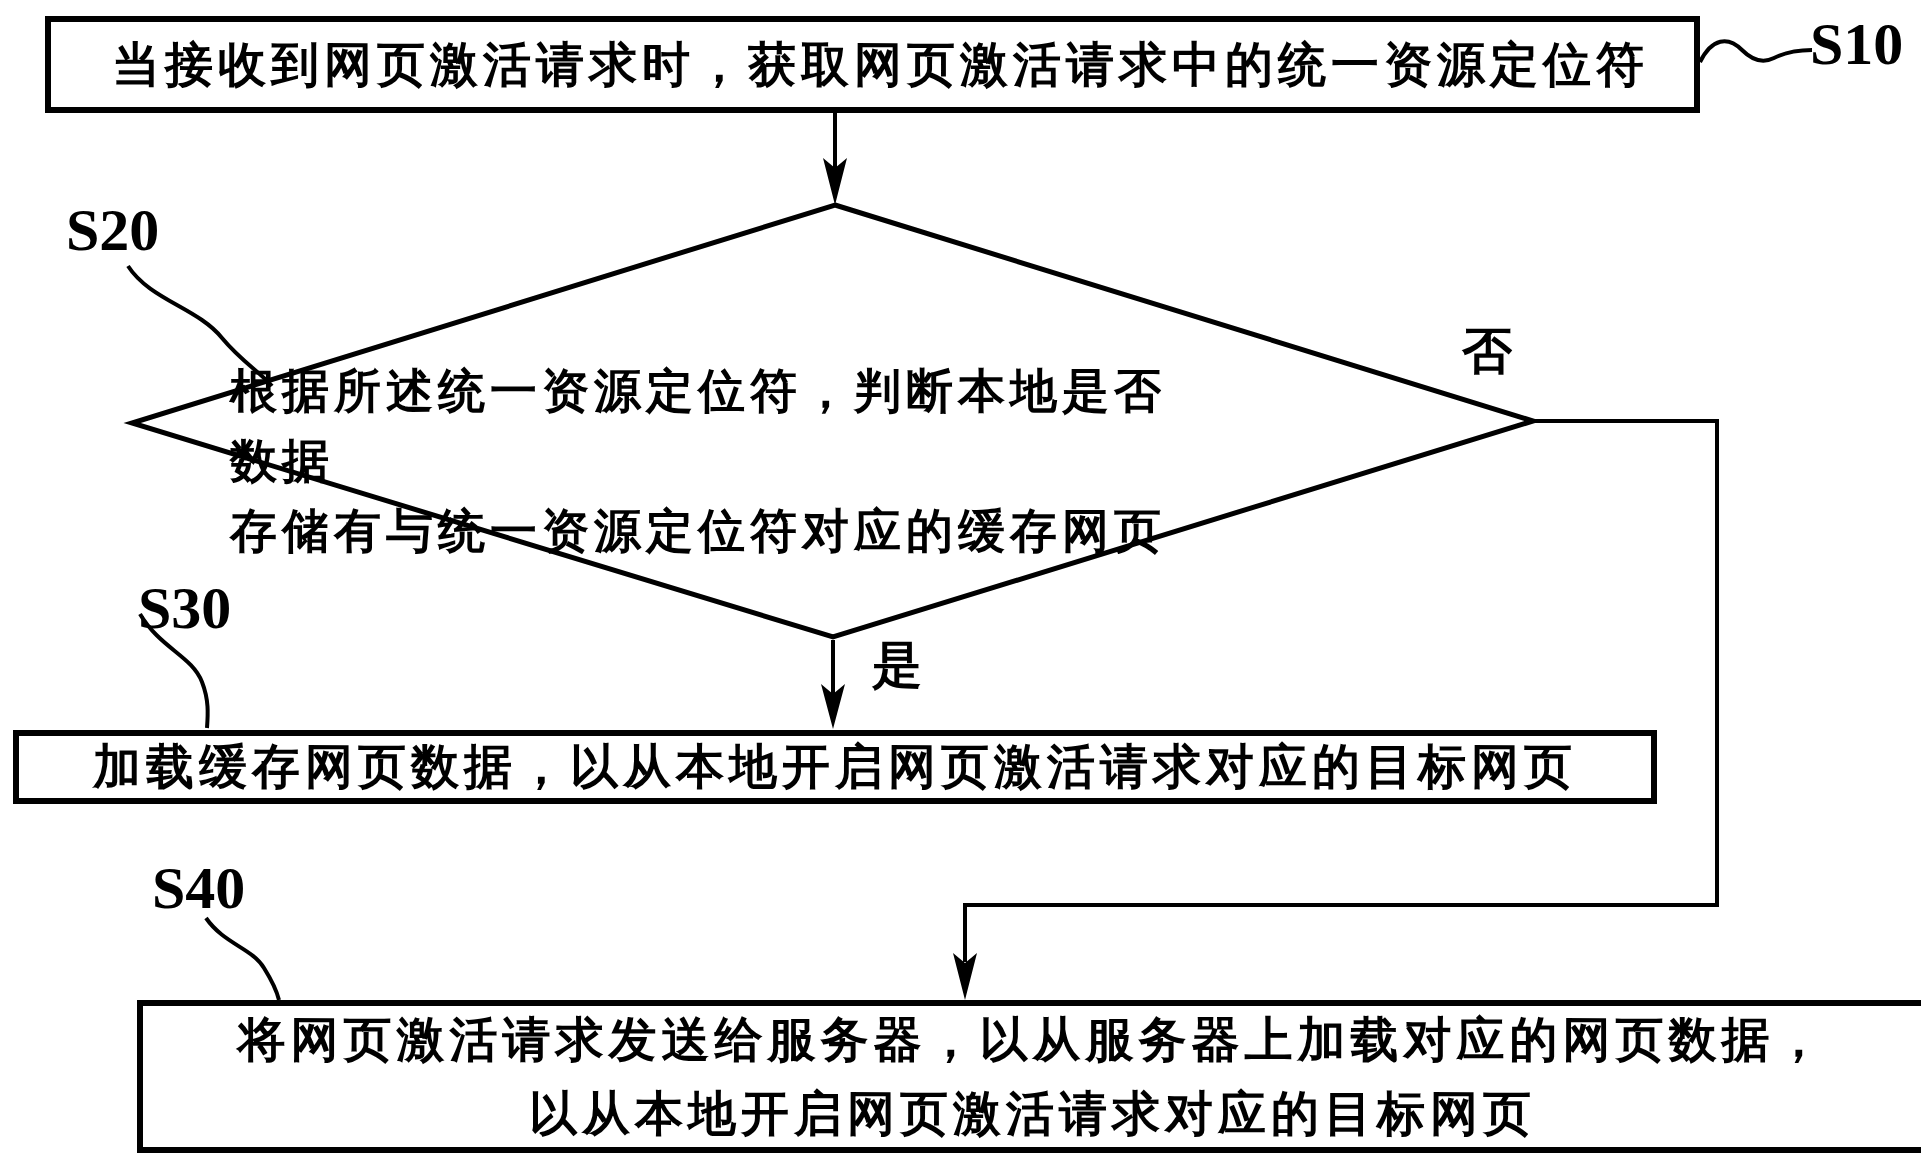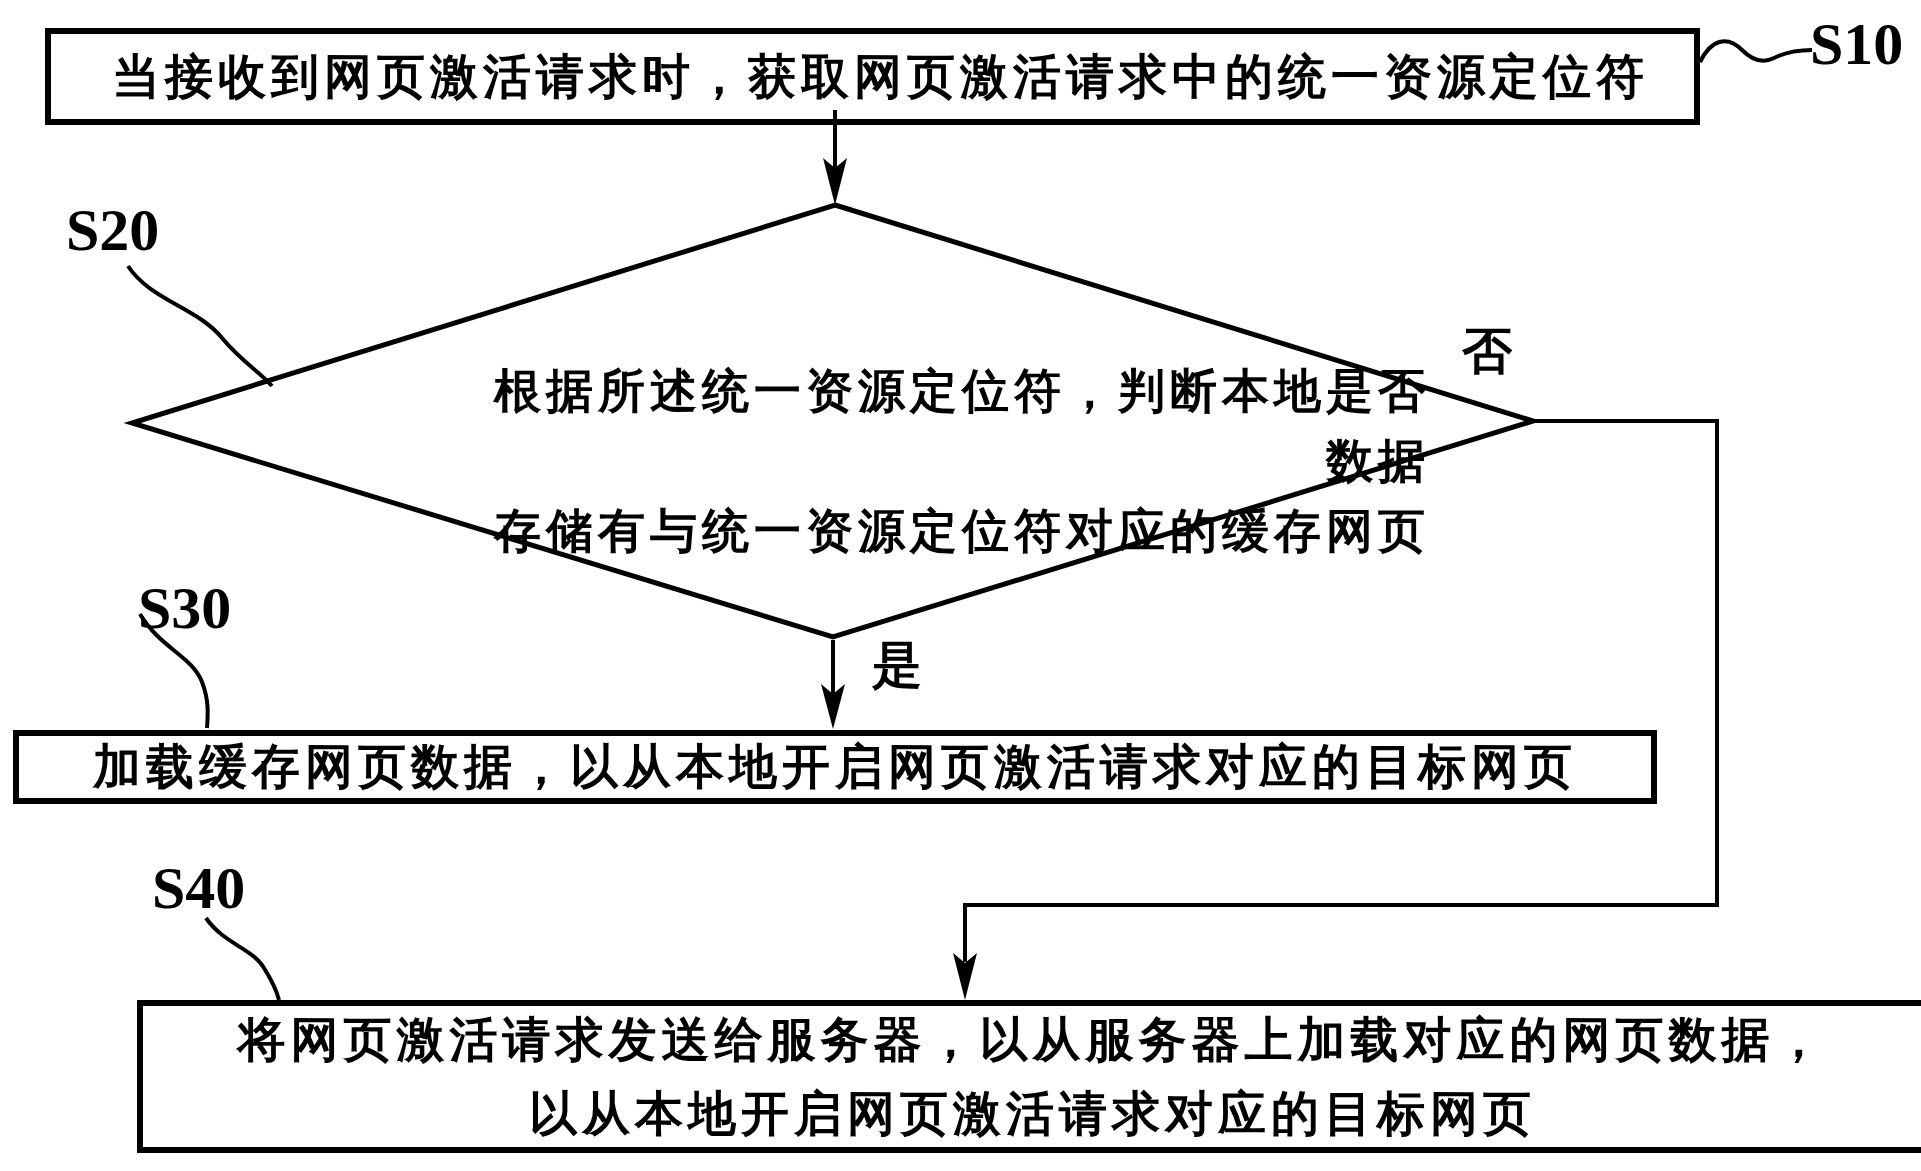--- a/index.html
+++ b/index.html
@@ -24,29 +24,29 @@
     border: 6px solid var(--ink);
     background: transparent;
     display: flex;
     align-items: center;
     justify-content: center;
     text-align: center;
     font-weight: bold;
     letter-spacing: 5px;
     line-height: 1.5;
   }
-  .box-step1 { left: 45px;  top: 28px;   width: 1655px; height: 97px;  font-size: 48px; padding-left: 16px; }
+  .box-step1 { left: 45px;  top: 16px;   width: 1655px; height: 97px;  font-size: 48px; padding-left: 16px; }
   .box-step3 { left: 13px;  top: 730px;  width: 1644px; height: 74px;  font-size: 48px; }
   .box-step4 { left: 137px; top: 1000px; width: 1791px; height: 153px; font-size: 48px; }
   .box-step4 .multiline { width: 100%; }
   .box-step4 .multiline div { line-height: 74px; }
   .decision-text {
     position: absolute;
     left: 230px; top: 356px; width: 1200px;
-    text-align: right;
+    text-align: left;
     font-size: 47px;
     font-weight: bold;
     letter-spacing: 5px;
     line-height: 70px;
   }
   .ref-label {
     position: absolute;
     font-family: Liberation Serif, serif;
     font-weight: bold;
     font-size: 60px;

